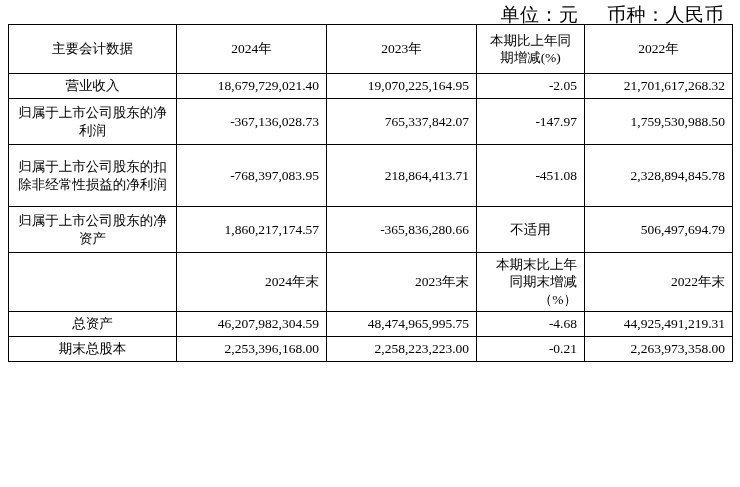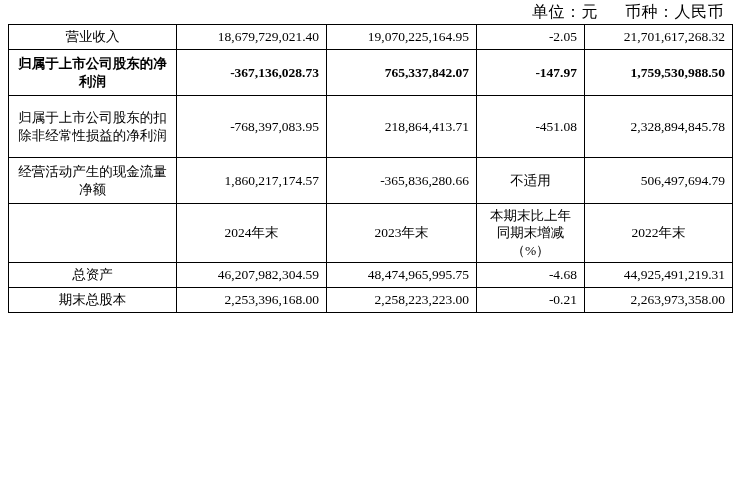--- a/index.html
+++ b/index.html
@@ -18,21 +18,21 @@
   .page {
     position: relative;
     width: 740px;
     height: 487px;
     box-sizing: border-box;
   }
   .unit-line {
     position: absolute;
     top: 2px;
     right: 16px;
-    font-size: 16px;
+    font-size: 19px;
     letter-spacing: 0.5px;
     white-space: nowrap;
   }
   .unit-line .gap {
     display: inline-block;
     width: 18px;
   }
   table.fin {
     position: absolute;
     top: 24px;
@@ -52,37 +52,37 @@
   col.c-y1    { width: 150px; }
   col.c-y2    { width: 150px; }
   col.c-chg   { width: 108px; }
   col.c-y3    { width: 148px; }
 
   .hdr {
     text-align: center;
     height: 42px;
   }
   .hdr-tall {
-    text-align: center;
+    text-align: right;
     height: 50px;
   }
   .lbl {
     text-align: center;
   }
   .num {
     text-align: right;
     white-space: nowrap;
   }
   .ctr {
     text-align: center;
     white-space: nowrap;
     margin-top: 12px;
   }
   .r-tall1 { height: 62px; }
-  .r-tall2 { height: 46px; font-weight: bold; }
+  .r-tall2 { height: 46px; }
   .r-tall3 { height: 62px; }
   .r-tall4 { height: 46px; }
   .r-norm  { height: 25px; }
   .r-two   { height: 44px; }
 </style>
 </head>
 <body>
 
 <div class="page">
 
@@ -94,20 +94,27 @@
 
   <table class="fin">
     <colgroup>
       <col class="c-label">
       <col class="c-y1">
       <col class="c-y2">
       <col class="c-chg">
       <col class="c-y3">
     </colgroup>
     <tbody>
+      <tr>
+        <td class="hdr">主要会计数据</td>
+        <td class="hdr">2024年</td>
+        <td class="hdr">2023年</td>
+        <td class="hdr">本期比上年同期增减(%)</td>
+        <td class="hdr">2022年</td>
+      </tr>
 
       <tr class="r-norm">
         <td class="lbl">营业收入</td>
         <td class="num">18,679,729,021.40</td>
         <td class="num">19,070,225,164.95</td>
         <td class="num">-2.05</td>
         <td class="num">21,701,617,268.32</td>
       </tr>
 
 
@@ -121,21 +128,21 @@
 
       <tr class="r-tall3">
         <td class="lbl">归属于上市公司股东的扣除非经常性损益的净利润</td>
         <td class="num">-768,397,083.95</td>
         <td class="num">218,864,413.71</td>
         <td class="num">-451.08</td>
         <td class="num">2,328,894,845.78</td>
       </tr>
 
       <tr class="r-tall4">
-        <td class="lbl">经营活动产生的现金流量净额</td>
+        <td class="lbl">归属于上市公司股东的净资产</td>
         <td class="num">1,860,217,174.57</td>
         <td class="num">-365,836,280.66</td>
         <td class="ctr">不适用</td>
         <td class="num">506,497,694.79</td>
       </tr>
 
       <tr>
         <td class="hdr-tall"></td>
         <td class="hdr-tall">2024年末</td>
         <td class="hdr-tall">2023年末</td>

